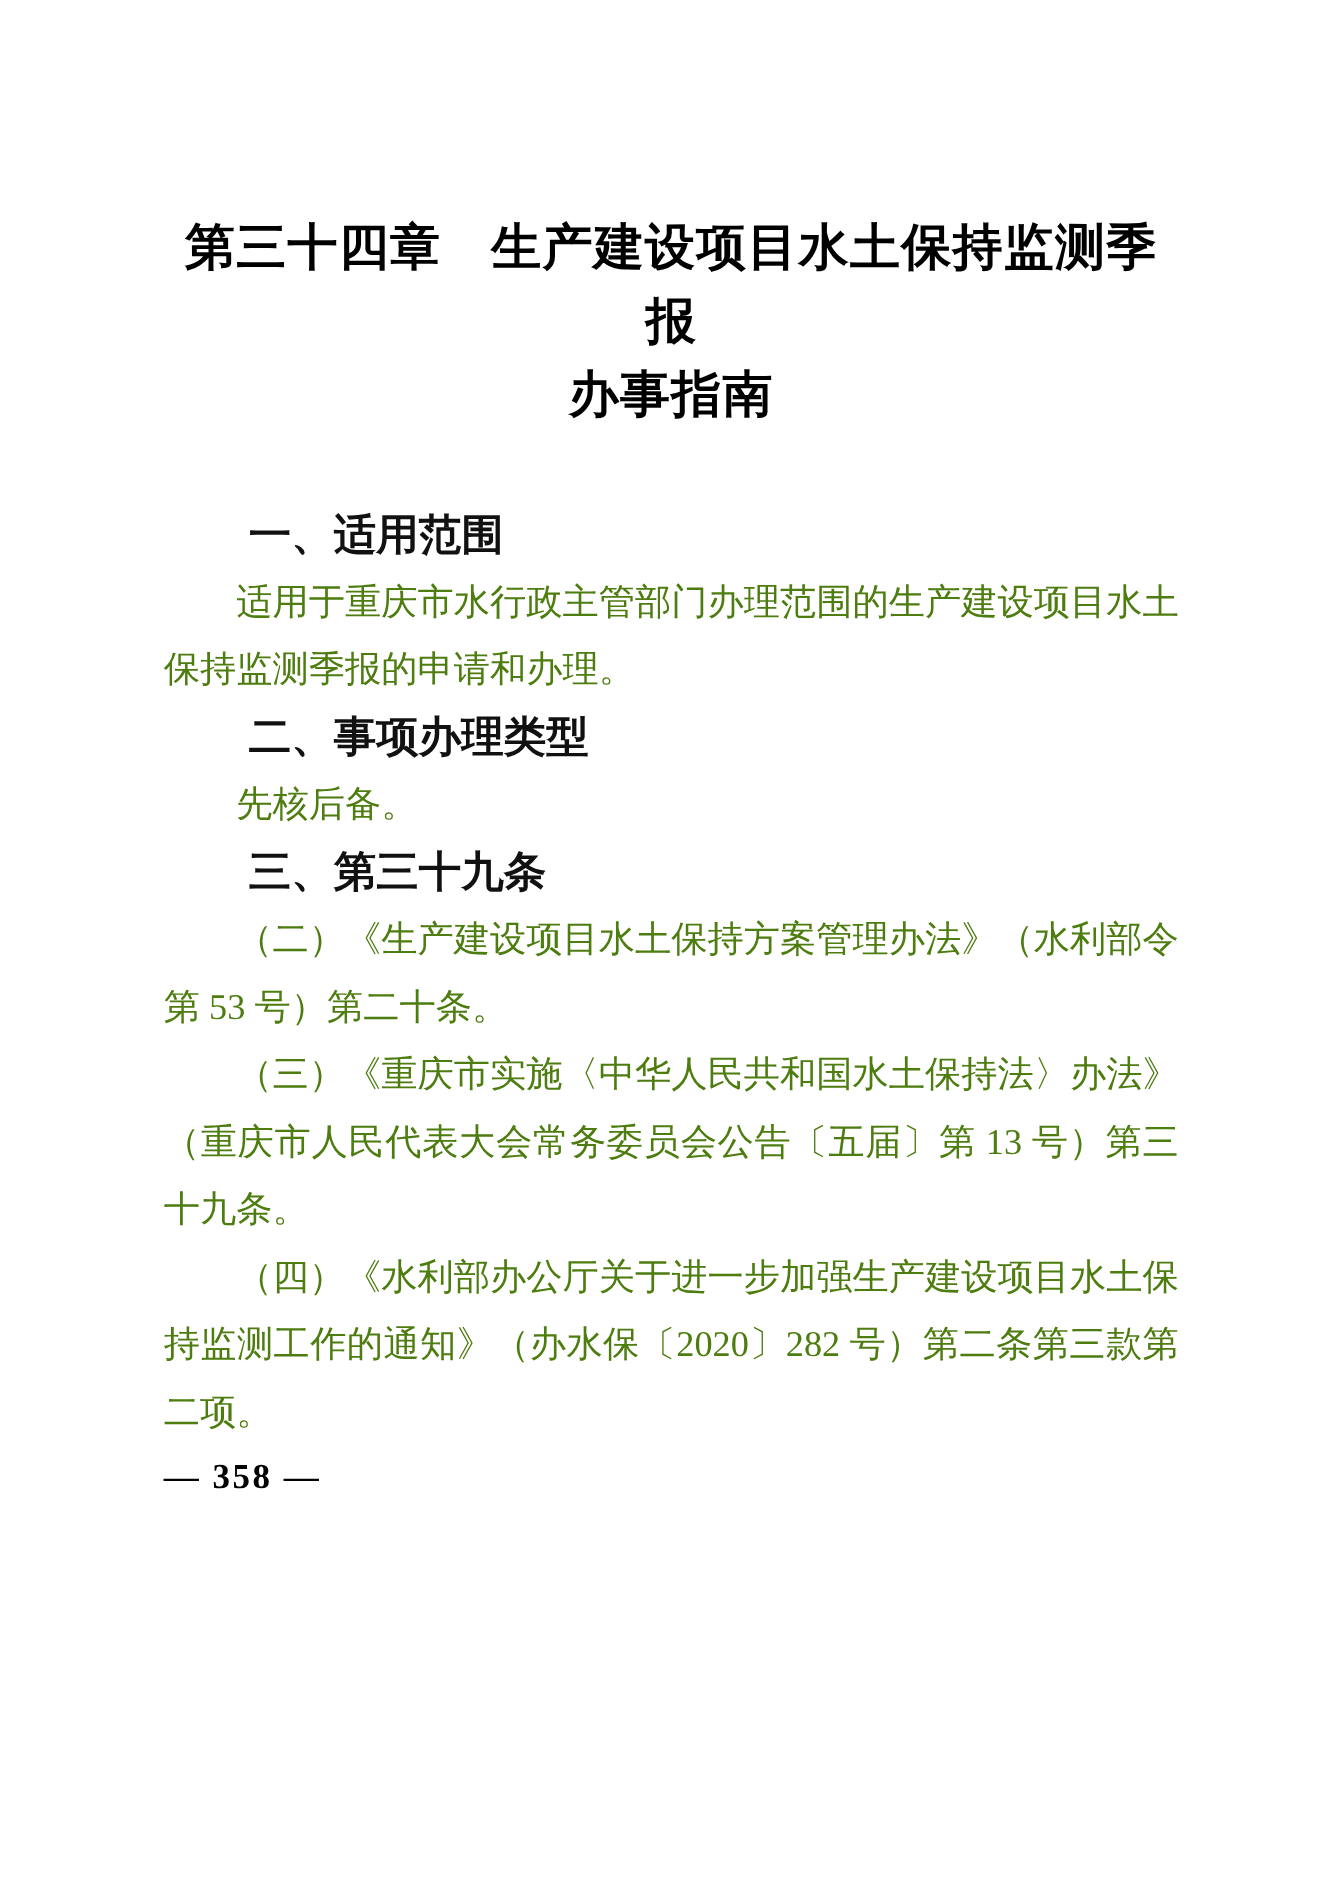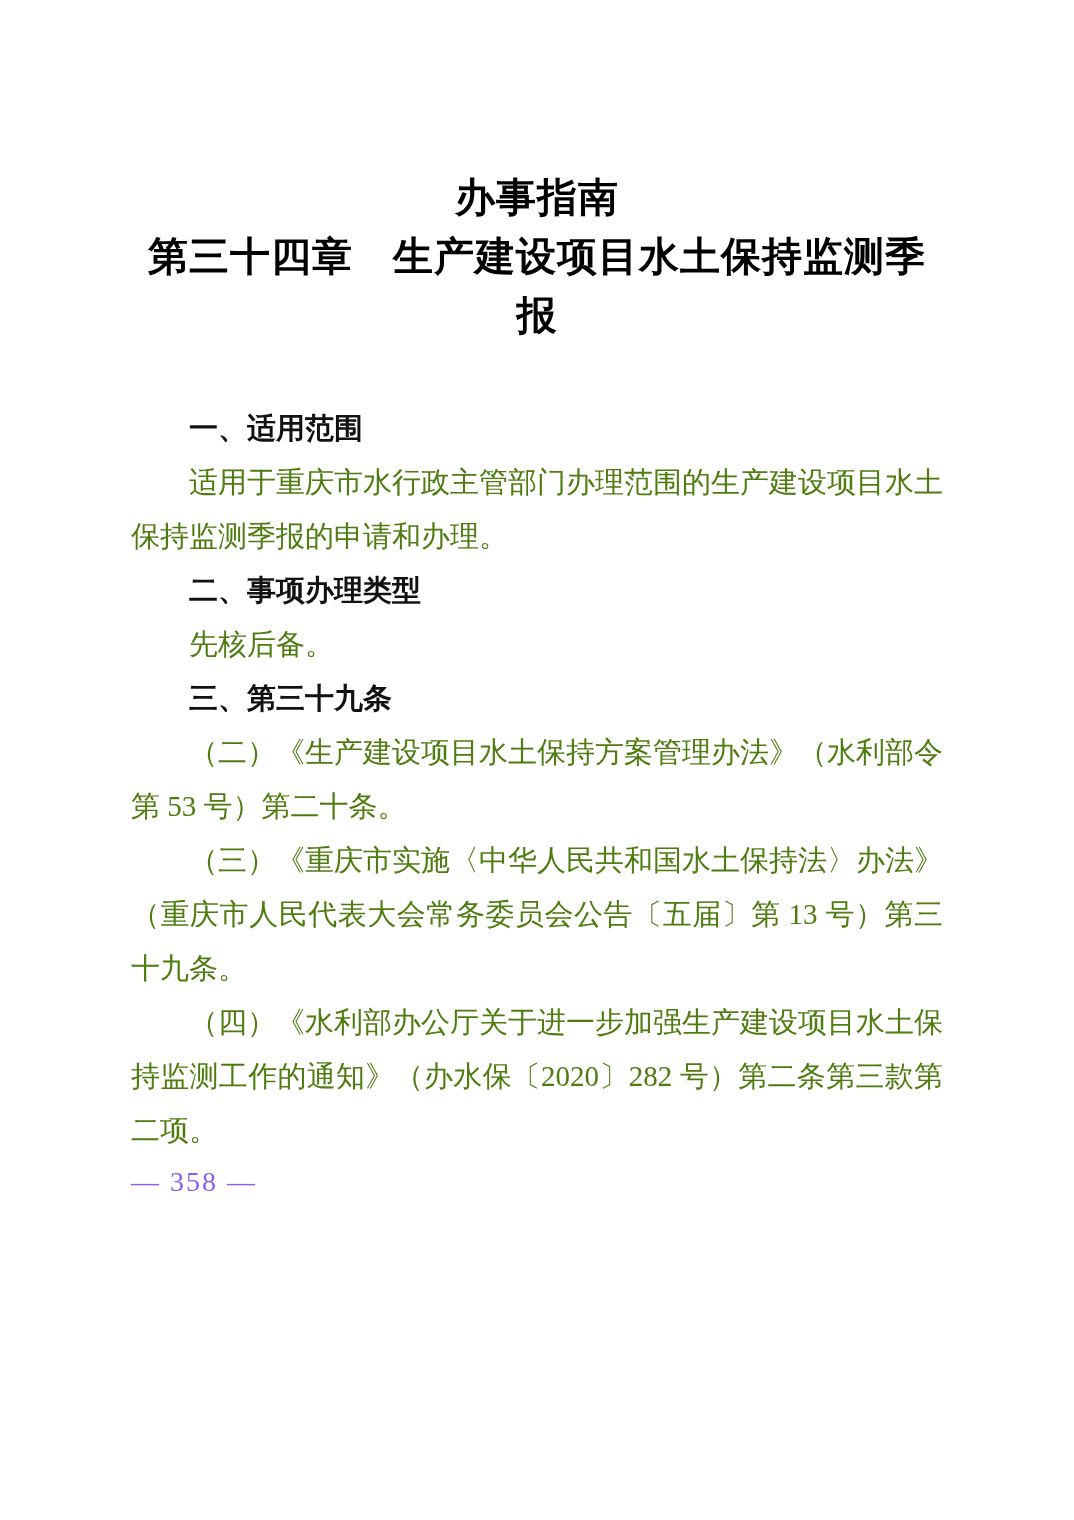--- a/index.html
+++ b/index.html
@@ -35,48 +35,49 @@
   }
   .doc-body {
     margin-top: 56px;
     font-size: 29px;
     line-height: 54px;
   }
   .sec-heading {
     margin: 0;
     font-family: "Liberation Sans", "DejaVu Sans", sans-serif;
     font-weight: 700;
-    font-size: 29px;
+    font-size: 34px;
     line-height: 54px;
     text-indent: 2em;
     color: #111111;
   }
   .body-para {
     margin: 0;
     text-indent: 2em;
     text-align: justify;
     color: #4d7c0f;
   }
   .page-footer {
     margin-top: 2px;
     font-size: 28px;
     line-height: 46px;
     letter-spacing: 2px;
-    color: #8b5cf6;
+    color: #000000;
+    font-weight: bold;
   }
 </style>
 </head>
 <body>
 
 <div class="page">
   <div class="content">
 
     <div class="title-block">
+      <div class="title-line"><span>第三十四章</span><span class="chapter-gap"></span><span>生产建设项目水土保持监测季报</span></div>
       <div class="title-line">办事指南</div>
-      <div class="title-line"><span>第三十四章</span><span class="chapter-gap"></span><span>生产建设项目水土保持监测季报</span></div>
     </div>
 
     <div class="doc-body">
 
       <h2 class="sec-heading">一、适用范围</h2>
       <p class="body-para">适用于重庆市水行政主管部门办理范围的生产建设项目水土保持监测季报的申请和办理。</p>
 
       <h2 class="sec-heading">二、事项办理类型</h2>
       <p class="body-para">先核后备。</p>
 

